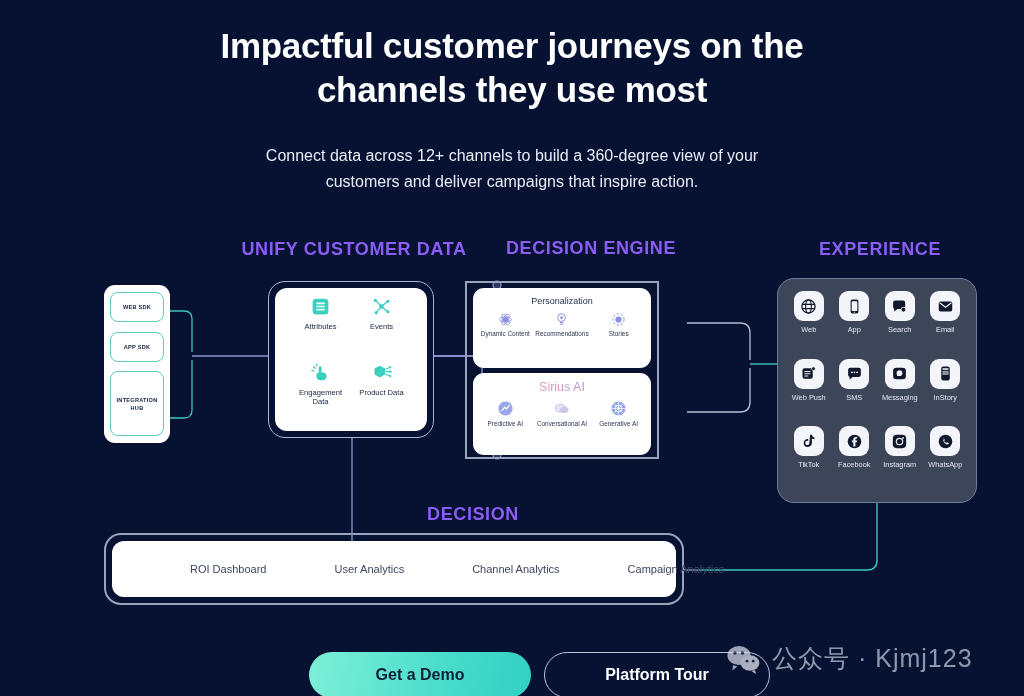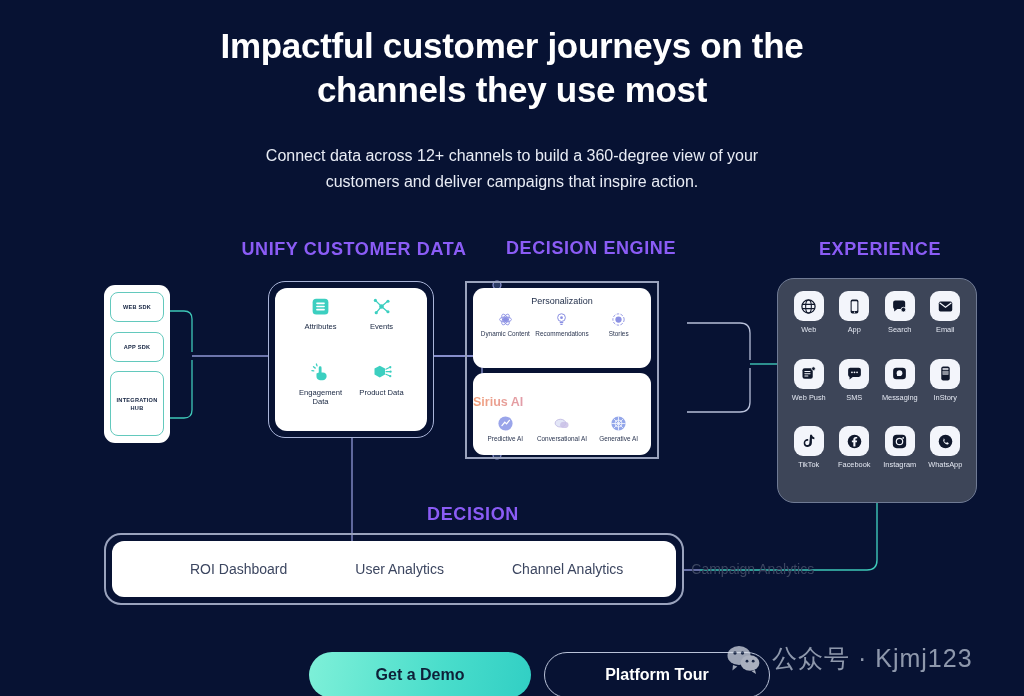--- a/index.html
+++ b/index.html
@@ -77,21 +77,21 @@
   .de-card {
     position: absolute; left: 6px; right: 6px; background: #ffffff; border-radius: 11px;
   }
   #de-personalization { top: 5px; height: 80px; }
   #de-sirius { top: 90px; height: 82px; }
   .de-title { text-align: center; font-size: 9px; color: #1d2a46; margin-top: 8px; font-weight: 500; }
   .de-row { display: flex; justify-content: space-around; align-items: flex-start; margin-top: 6px; padding: 0 4px; }
   .de-item { display: flex; flex-direction: column; align-items: center; gap: 3px; width: 56px; }
   .de-label { font-size: 6.4px; color: #2a3550; text-align: center; line-height: 8px; }
   #sirius-word {
-    text-align: left; font-size: 12.5px; font-weight: bold; margin-top: 22px;
+    text-align: center; font-size: 12.5px; font-weight: normal; margin-top: 7px;
     background: linear-gradient(90deg,#f2a07a 0%,#d79ac5 45%,#8e93e8 75%,#aab4f0 100%);
     -webkit-background-clip: text; background-clip: text; color: transparent;
   }
 
   
   #exp-panel {
     position: absolute; left: 777px; top: 278px; width: 200px; height: 225px;
     background: #3d4558; border: 1px solid #6f7a94; border-radius: 17px;
     padding: 12px 8px 8px;
     display: grid; grid-template-columns: repeat(4,1fr); grid-template-rows: repeat(3,1fr);
@@ -108,21 +108,21 @@
   #an-frame {
     position: absolute; left: 104px; top: 533px; width: 580px; height: 72px;
     border: 2.2px solid #9aa3bd; border-radius: 17px;
   }
   #an-bar {
     position: absolute; left: 6px; top: 6px; right: 6px; bottom: 6px;
     background: #ffffff; border-radius: 12px;
     display: flex; align-items: center; padding-left: 38px;
   }
   #an-icon { margin-right: 40px; }
-  .an-link { font-size: 14px; color: #3c4660; white-space: nowrap; }
+  .an-link { font-size: 11px; color: #3c4660; white-space: nowrap; }
   .an-sep { width: 1px; height: 22px; background: #c9cfdd; margin: 0 34px; }
 
   
   .cta {
     position: absolute; height: 46px; border-radius: 30px;
     display: flex; align-items: center; justify-content: center;
     font-size: 16px; font-weight: bold;
   }
   #cta-demo {
     left: 309px; top: 652px; width: 222px;

